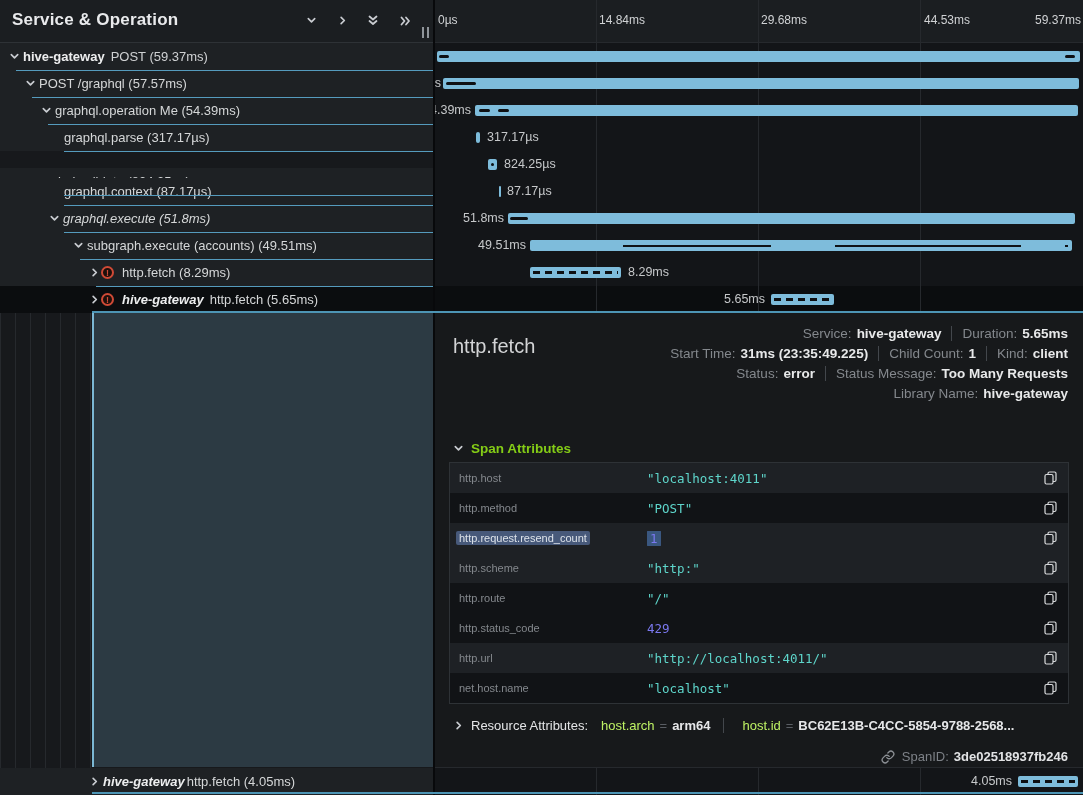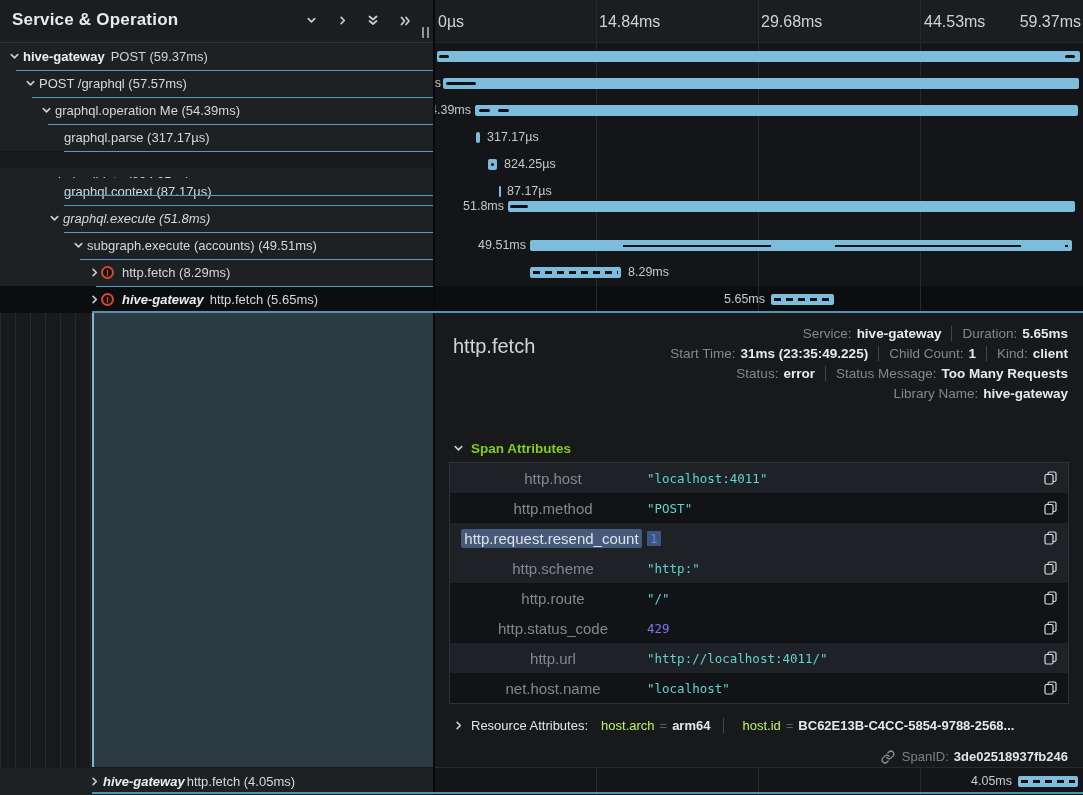--- a/index.html
+++ b/index.html
@@ -30,21 +30,21 @@
   .t-row .txt{margin-left:2px;}
 
   .guides{position:absolute;left:0;top:313px;width:92px;height:482px;
           background:repeating-linear-gradient(to right,#26292d 0 1px,transparent 1px 15px);}
   .sel-box{position:absolute;left:92px;top:313px;width:341px;height:454px;background:#2c3a43;
            border-left:2px solid #7cb8d5;box-sizing:border-box;}
 
   
   .timeline{position:absolute;left:435px;top:0;width:648px;height:795px;overflow:hidden;}
   .ruler{position:absolute;left:0;top:0;width:648px;height:43px;background:#1b1e21;border-bottom:1px solid #26292d;box-sizing:border-box;}
-  .ruler-label{position:absolute;top:13px;font-size:16px;color:#d0d2d4;z-index:3;white-space:nowrap;}
+  .ruler-label{position:absolute;top:13px;font-size:12px;color:#d0d2d4;z-index:3;white-space:nowrap;}
   .gridline{position:absolute;top:0;width:1px;height:795px;background:#26292d;}
   .tl-row{position:absolute;left:0;width:648px;height:27px;}
   .tl-row.sel{background:#0b0d0f;}
   .bar{position:absolute;top:8px;height:11px;background:#7ebcdb;border-radius:2px;z-index:2;cursor:pointer;}
   .dash{position:absolute;top:4px;height:3px;background:#0e1013;border-radius:1.5px;}
   .thinln{position:absolute;top:4.5px;height:2px;background:#101316;}
   .dashpat{position:absolute;left:3px;right:3px;top:4px;height:3px;
            background:repeating-linear-gradient(90deg,#0e1013 0 7px,transparent 7px 12px);}
   .tl-label{position:absolute;top:0;line-height:27px;font-size:12.5px;color:#c6c8ca;white-space:nowrap;z-index:2;}
 
@@ -55,21 +55,21 @@
   .d-line{display:flex;align-items:center;}
   .d-lab{color:#84888d;}
   .d-val{font-weight:700;color:#e8e9ea;margin-left:5px;}
   .d-sep{width:1px;height:15px;background:#43474c;margin:0 10px;}
   .attr-head{position:absolute;left:17px;top:128px;display:flex;align-items:center;font-size:13.5px;font-weight:700;color:#84cc16;cursor:pointer;}
   .attr-head .chev{margin-right:6px;}
   .attr-table{position:absolute;left:14px;top:149px;width:620px;border:1px solid #2e3236;box-sizing:border-box;}
   .a-row{height:30px;display:flex;align-items:center;}
   .a-row.light{background:#1e2125;}
   .a-row.dark{background:#111316;}
-  .a-key{width:188px;padding-left:9px;color:#84888d;font-size:15px;flex:0 0 188px;white-space:nowrap;text-align:center;}
+  .a-key{width:188px;padding-left:9px;color:#84888d;font-size:11px;flex:0 0 188px;white-space:nowrap;}
   .a-val{flex:1;font-family:"DejaVu Sans Mono",monospace;font-size:12.5px;white-space:nowrap;overflow:hidden;}
   .v-str{color:#5ed6cb;}
   .v-num{color:#7b78f0;}
   .k-sel{background:#47597a;color:#dde3ea;padding:1px 3px;border-radius:2px;margin-left:-3px;}
   .v-sel{background:#3a5780;padding:1px 3px;border-radius:2px;}
   .a-copy{flex:0 0 36px;display:flex;justify-content:center;cursor:pointer;}
   .res-line{position:absolute;left:17px;top:405px;display:flex;align-items:center;font-size:13px;white-space:nowrap;max-width:620px;overflow:hidden;cursor:pointer;}
   .res-title{font-weight:400;color:#e4e5e7;margin-left:6px;}
   .r-key{color:#bef264;margin-left:13px;}
   .r-eq{color:#5a5e64;margin:0 5px;}
@@ -251,21 +251,21 @@
         <div class="tl-row" style="top: 151px;">
           <span class="tl-label" style="left: 69px;">824.25µs</span>
           <div class="bar" style="left: 53px; width: 9px;">
             <div class="dash" style="left: 3px; width: 3px;"></div>
           </div>
         </div>
         <div class="tl-row" style="top: 178px;">
           <span class="tl-label" style="left: 72px;">87.17µs</span>
           <div class="bar" style="left: 64px; width: 2px;"></div>
         </div>
-        <div class="tl-row" style="top: 193px;">
+        <div class="tl-row" style="top: 205px;">
           <span class="tl-label" style="right: 579px;">51.8ms</span>
           <div class="bar" style="left: 73px; width: 567px;">
             <div class="dash" style="left: 2px; width: 18px;"></div>
           </div>
         </div>
         <div class="tl-row" style="top: 232px;">
           <span class="tl-label" style="right: 557px;">49.51ms</span>
           <div class="bar" style="left: 95px; width: 542px;">
             <div class="thinln" style="left: 93px; width: 148px;"></div>
             <div class="thinln" style="left: 305px; width: 186px;"></div>

